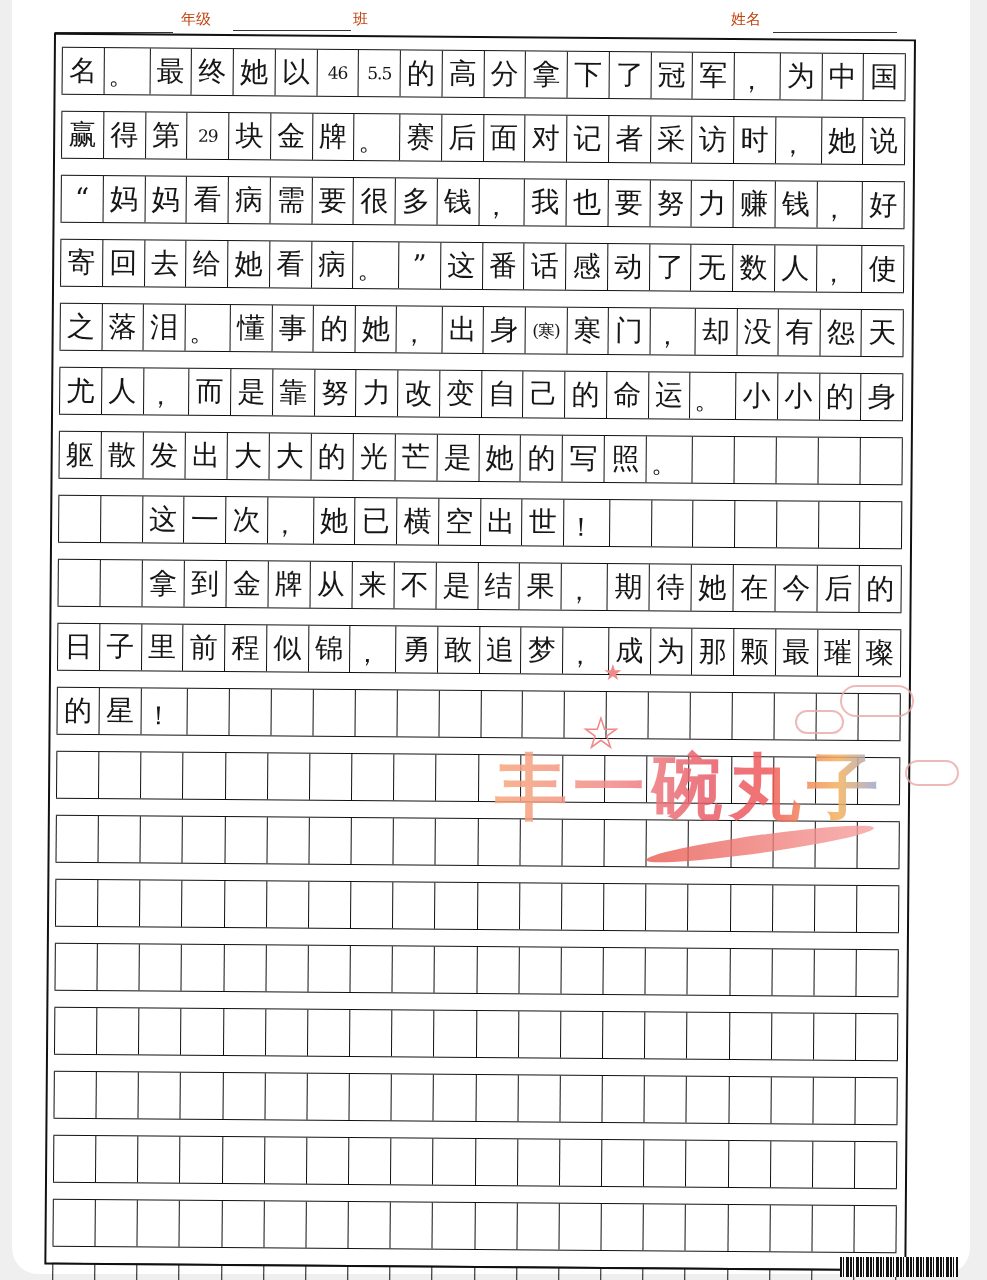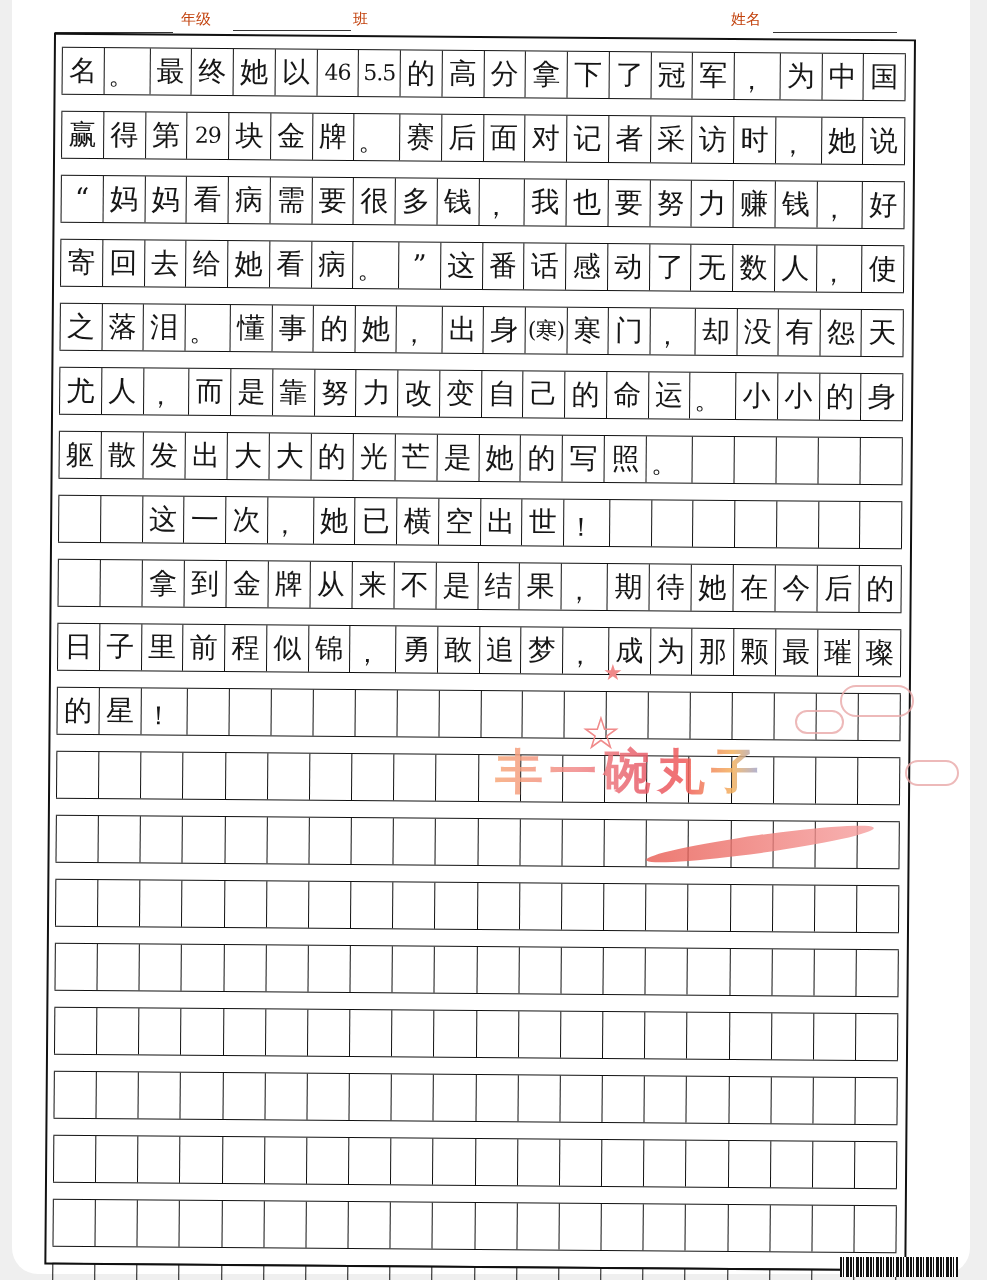--- a/index.html
+++ b/index.html
@@ -35,27 +35,27 @@
     position: relative; display: flex; height: 46px; margin-bottom: 16px;
     border-top: 1.6px solid #111; border-bottom: 1.6px solid #111;
   }
   .cell {
     flex: 1 1 0; border-left: 1.6px solid #111; position: relative;
     display: flex; align-items: center; justify-content: center;
     font-family: "DejaVu Serif", serif; font-size: 28px; color: #161616;
     line-height: 1;
   }
   .cell:last-child { border-right: 1.6px solid #111; }
-  .cell.small { font-size: 22px; letter-spacing: -1px; }
+  .cell.small { font-size: 17px; letter-spacing: -1px; }
   .cell.punct { justify-content: flex-start; align-items: flex-end; padding: 0 0 6px 4px; font-size: 26px; }
   .watermark {
     position: absolute; left: 495px; top: 715px; width: 470px; height: 160px; pointer-events: none;
   }
   .wm-text {
-    position: absolute; left: 0; top: 25px; font-size: 48px; font-weight: bold;
+    position: absolute; left: 0; top: 25px; font-size: 72px; font-weight: bold;
     font-family: Liberation Mono, monospace; letter-spacing: 6px;
     background: linear-gradient(90deg, #f7a87a 0%, #f28b8b 30%, #e85d6a 55%, #f05a5a 70%, #f4b25e 88%, #8fa4e8 100%);
     -webkit-background-clip: text; background-clip: text; color: transparent;
     opacity: 0.85;
   }
   .wm-swoosh {
     position: absolute; left: 150px; top: 120px; width: 230px; height: 18px;
     border-radius: 50%; background: linear-gradient(90deg, #e8594f, #f6a0a0);
     transform: rotate(-8deg); opacity: 0.8;
   }

